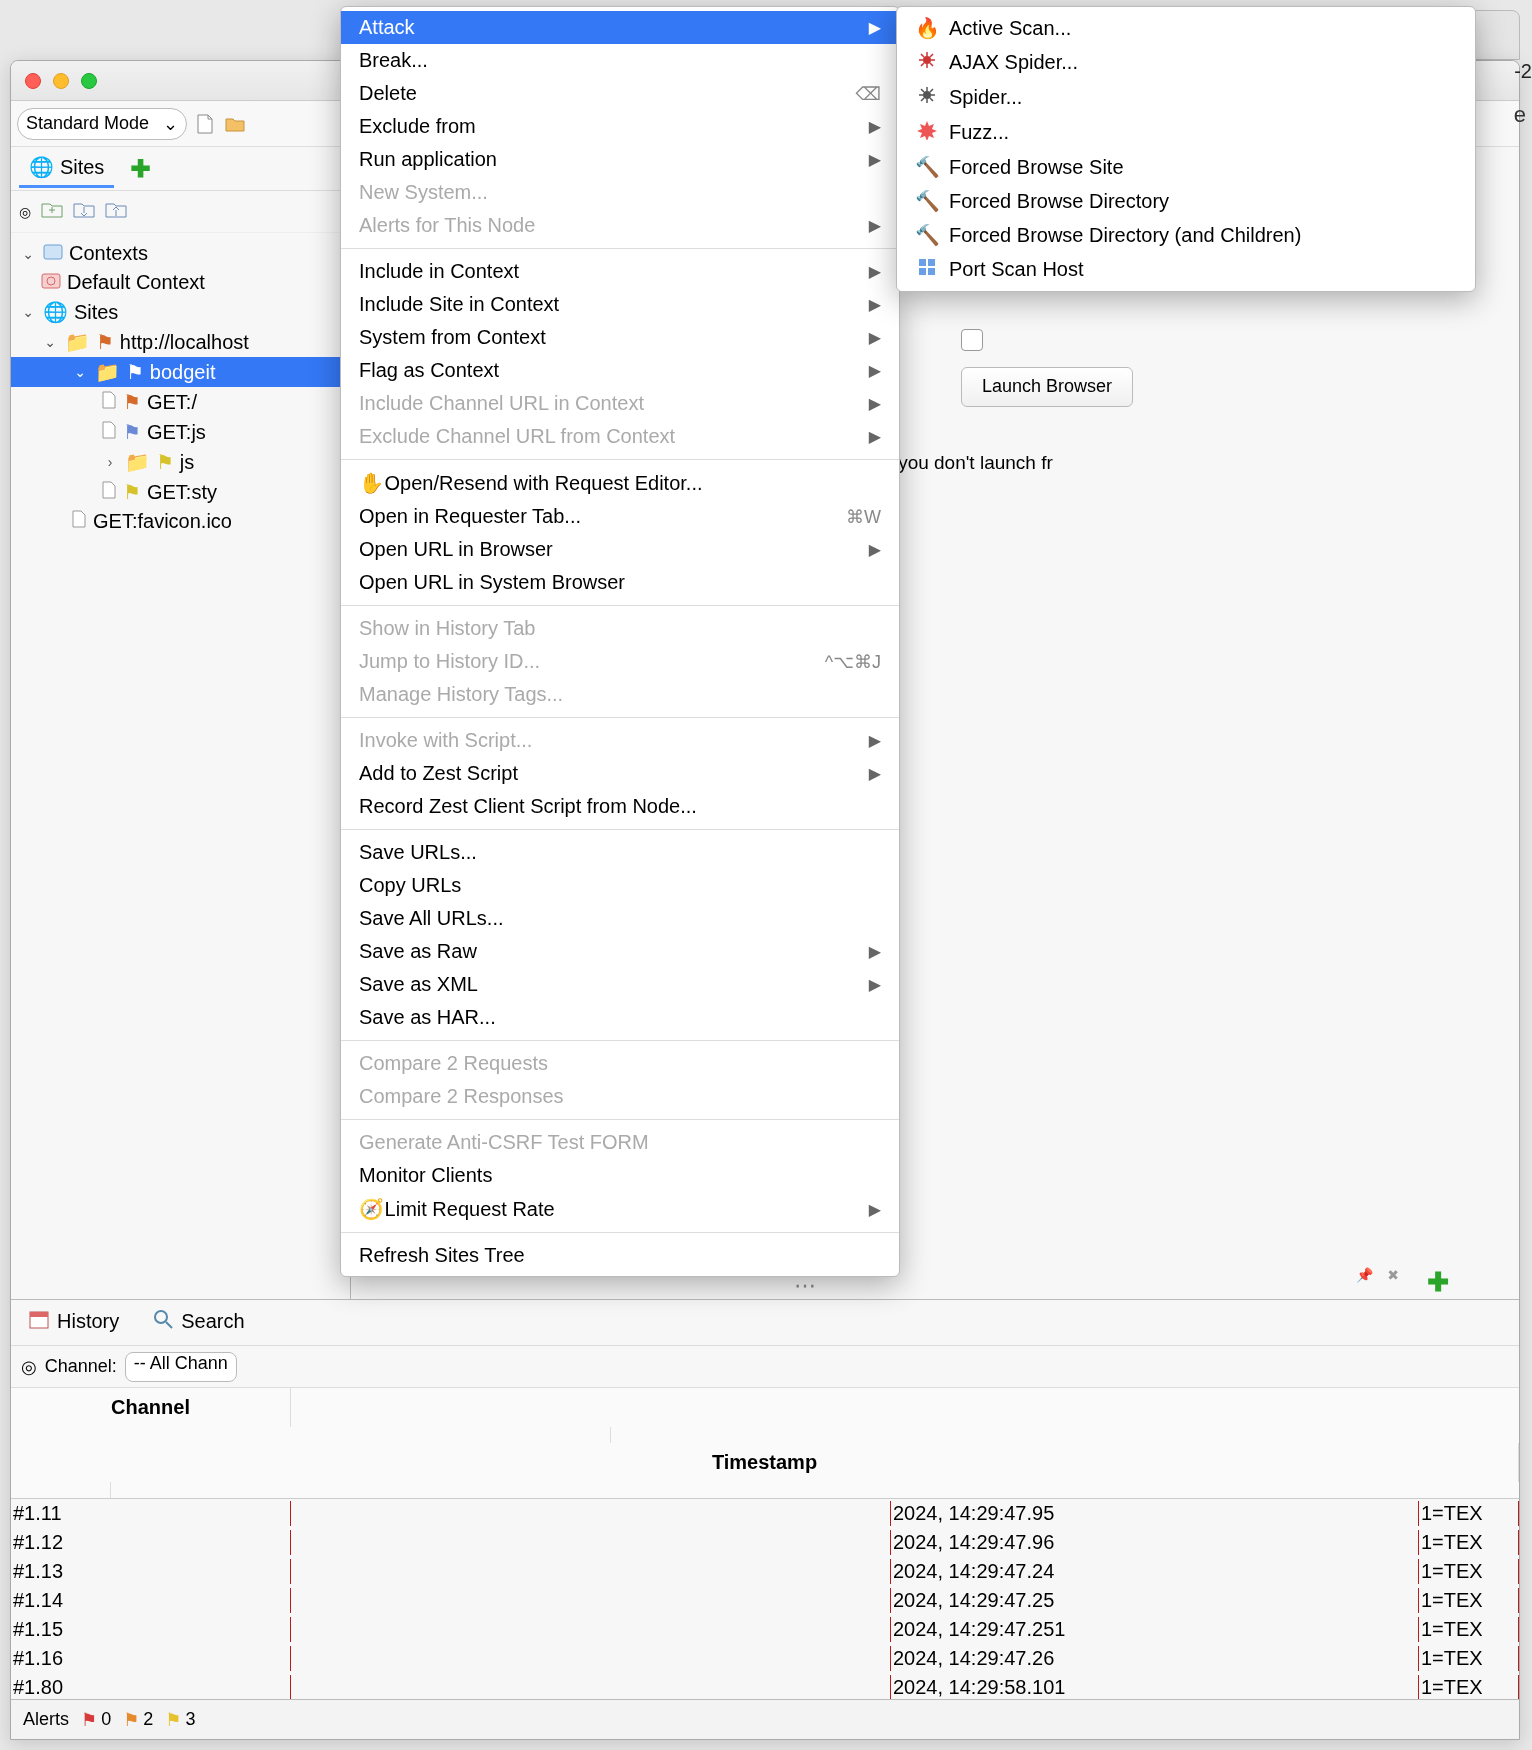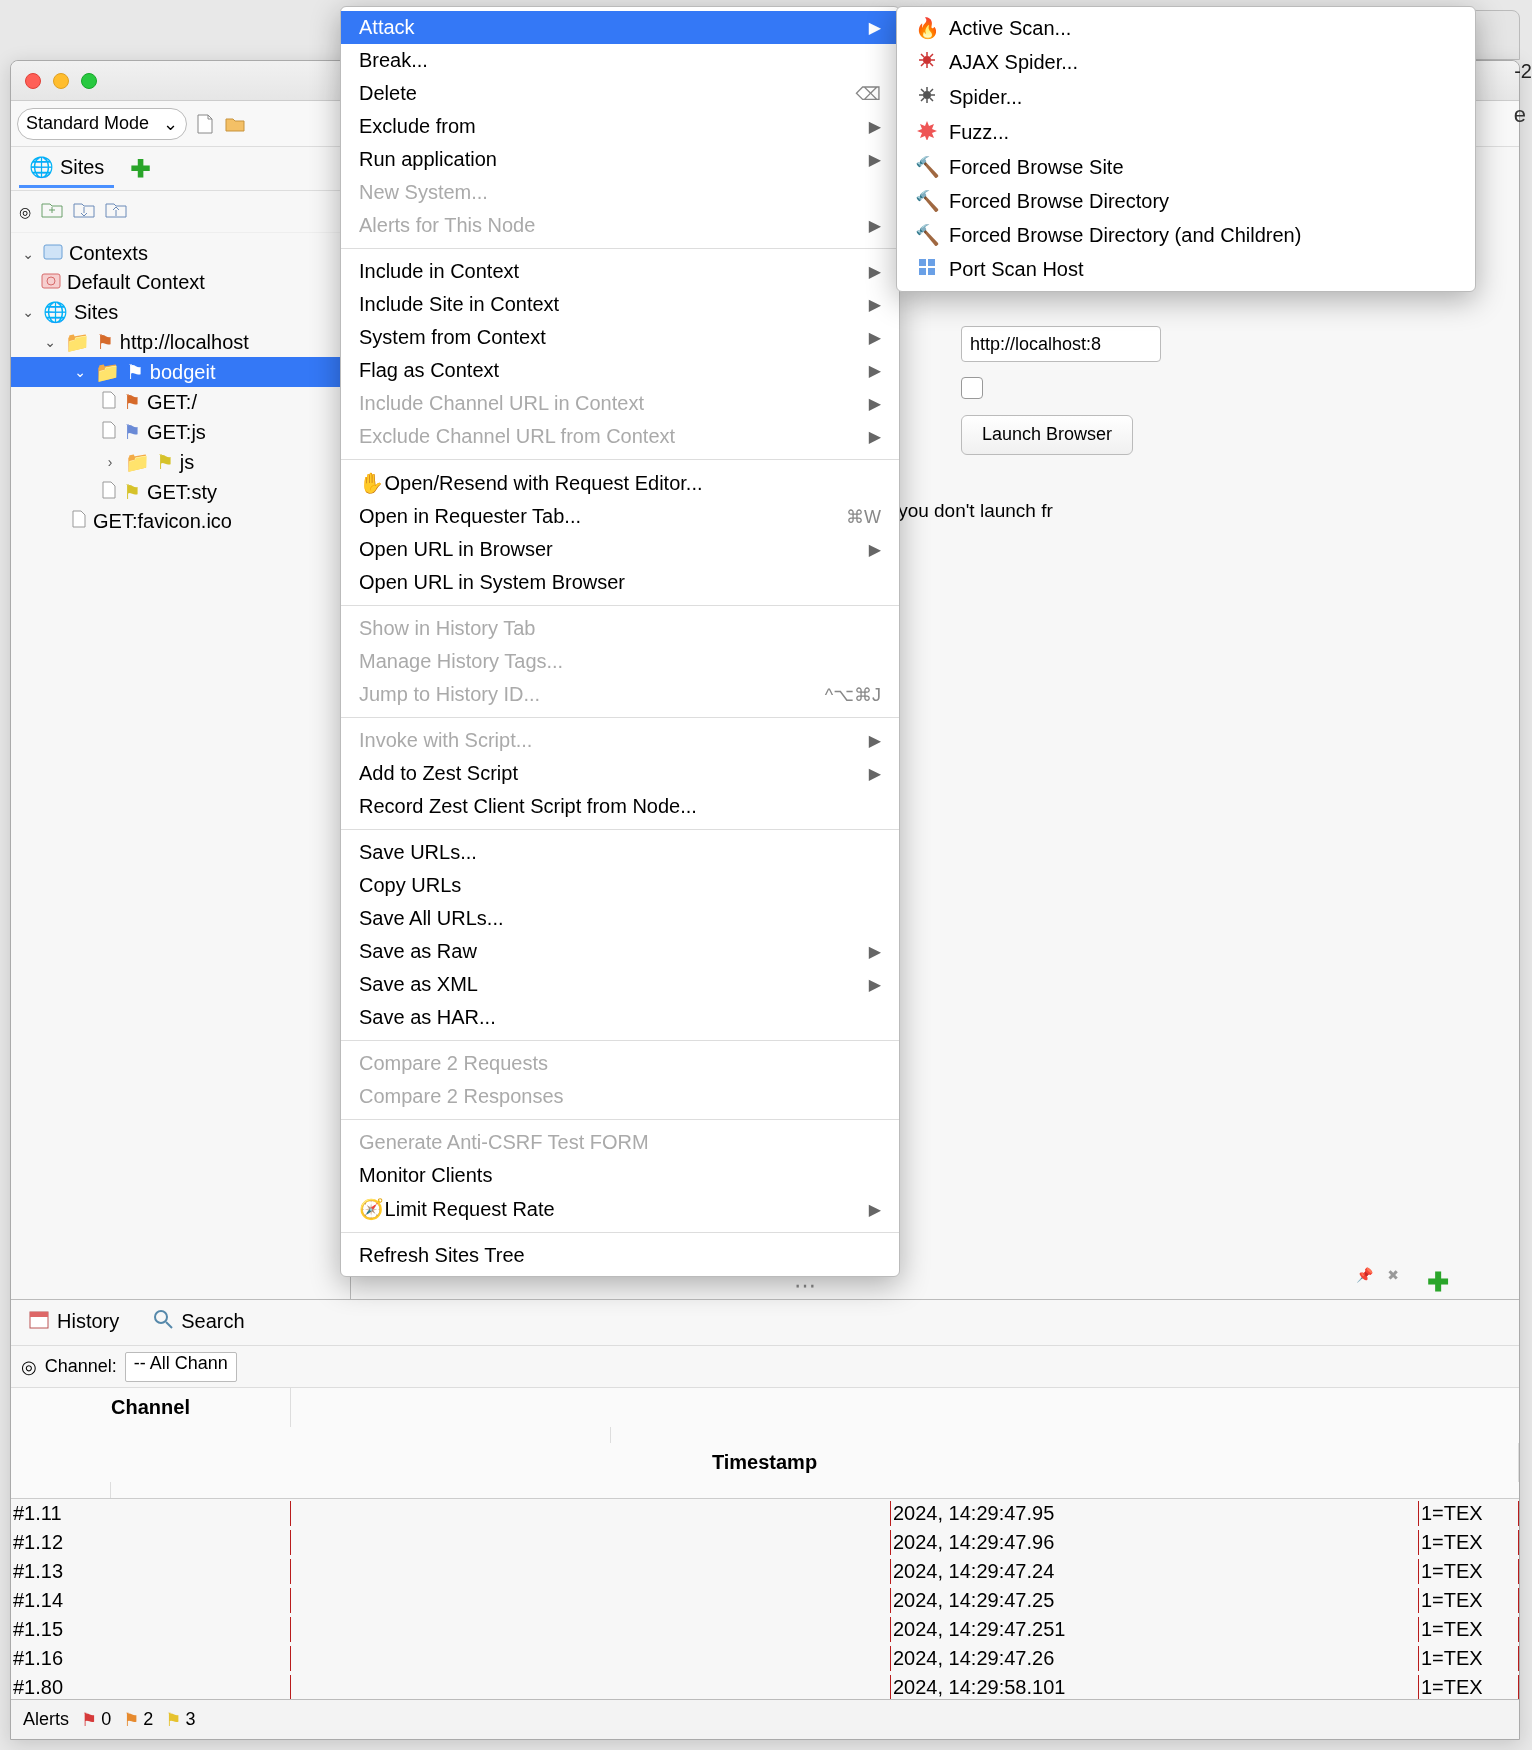--- a/index.html
+++ b/index.html
@@ -244,21 +244,21 @@
 .bp-toolbar {
   height:42px;
   display:flex;
   align-items:center;
   gap:8px;
   padding: 0 10px;
   border-bottom:1px solid #ddd;
   font-size:18px;
 }
 .bp-toolbar .channel-select {
-  height:30px;border:1px solid #bbb;border-radius:2px;padding:0 8px;background:#fff;
+  height:30px;border:1px solid #bbb;border-radius:8px;padding:0 8px;background:#fff;
 }
 .bp-table { font-size:20px; }
 .bp-th {
   display:flex;
   border-bottom:1px solid #ccc;
   background:#fafafa;
   flex-direction:column;
 }
 .bp-th > div {
   padding:8px 10px;
@@ -460,24 +460,20 @@
         </div>
       </div>
     </div>
 
     <div class="right-pane">
       <div class="quick-start">
         <p style="margin-left:280px">is screen allows you to launch the browser of yo</p>
         <p style="height:20px"></p>
         <p style="margin-left:280px">e ZAP Heads Up Display (HUD) brings all of the e</p>
         <div style="height:60px"></div>
-        <div class="row">
-          <span class="label" style="margin-left:310px">URL to explore:</span>
-          <input type="text" value="http://localhost:8" style="">
-        </div>
         <div class="row">
           <span class="label" style="margin-left:310px">Enable HUD:</span>
           <span class="checkbox"></span>
         </div>
         <div class="row">
           <span class="label" style="margin-left:310px">Explore your application:</span>
           <button>Launch Browser</button>
         </div>
         <div style="height:30px"></div>
         <p style="margin-left:280px">u can also use browsers that you don't launch fr</p>
@@ -663,26 +659,26 @@
     <span class="right-glyph">▶</span>
   </div>
   <div class="item">
     <span>Open URL in System Browser</span>
   </div>
   <div class="sep"></div>
   <div class="item disabled">
       <span>Show in History Tab</span>
     </div>
   <div class="item disabled">
-      <span>Manage History Tags...</span>
-    </div>
-  <div class="item disabled">
     <span>Jump to History ID...</span>
     <span class="shortcut">^⌥⌘J</span>
   </div>
+  <div class="item disabled">
+      <span>Manage History Tags...</span>
+    </div>
   <div class="sep"></div>
   <div class="item disabled">
     <span>Invoke with Script...</span>
     <span class="right-glyph">▶</span>
   </div>
   <div class="item">
     <span>Add to Zest Script</span>
     <span class="right-glyph">▶</span>
   </div>
   <div class="item">

